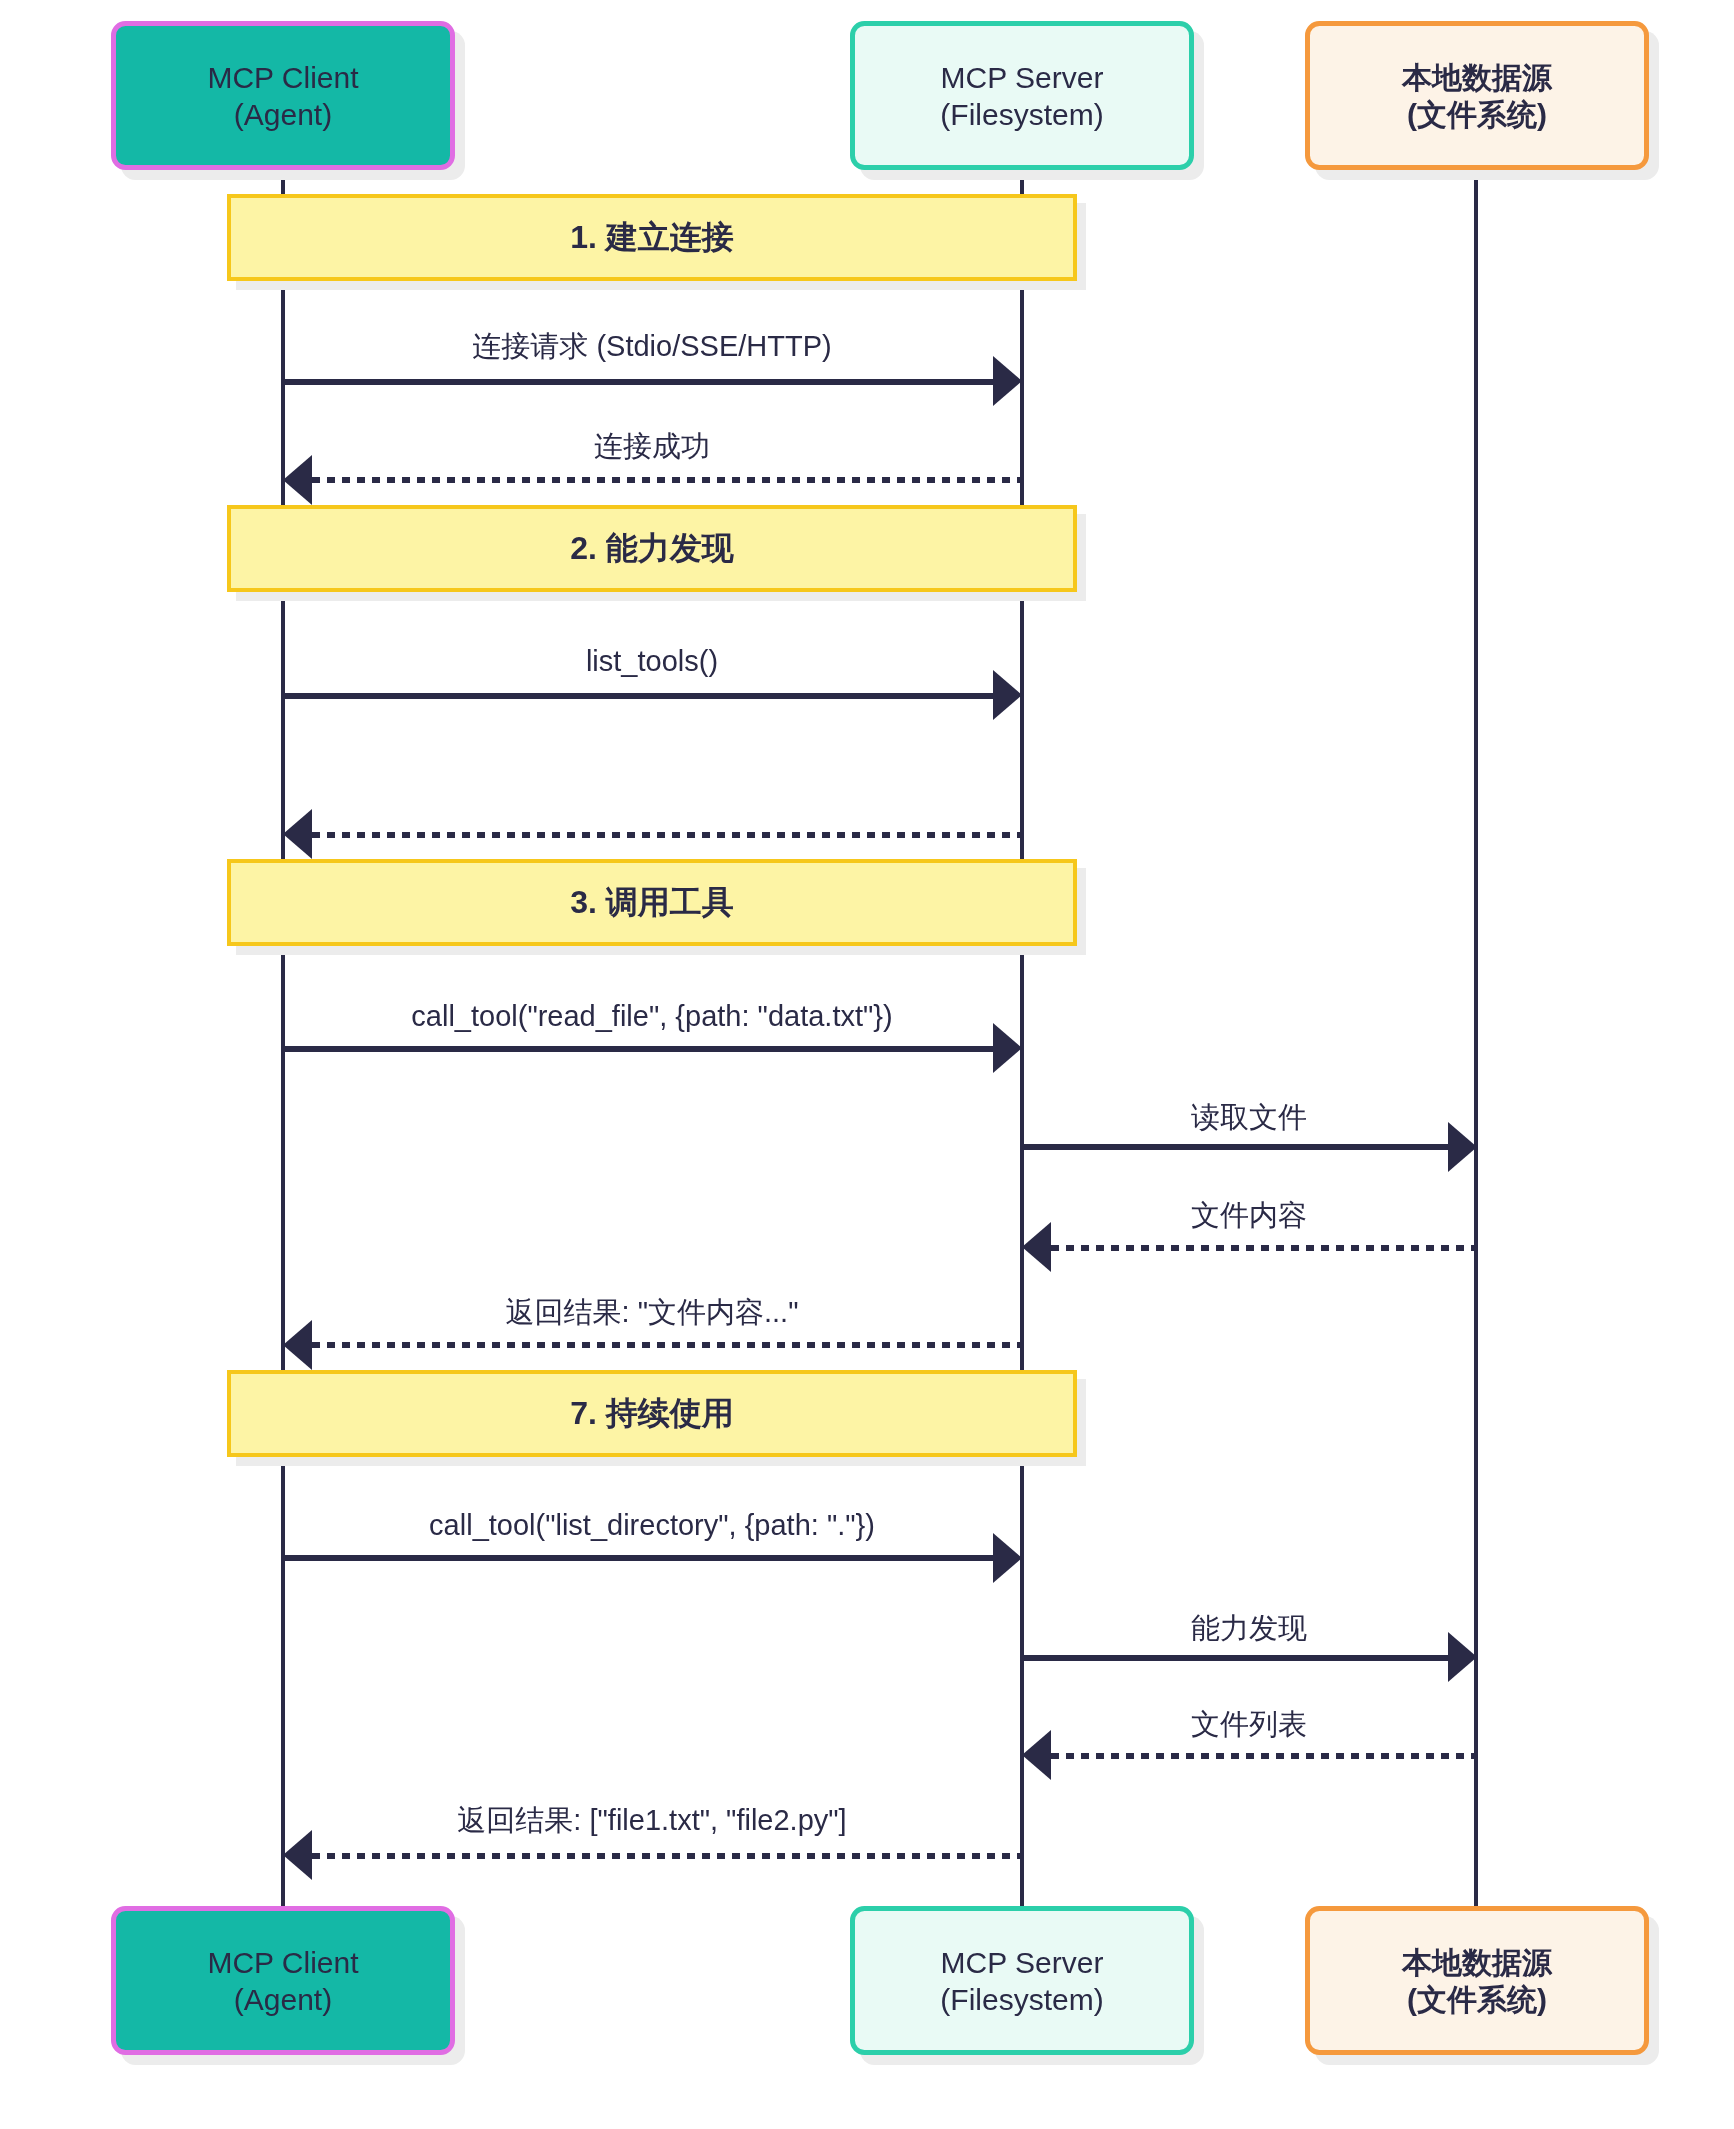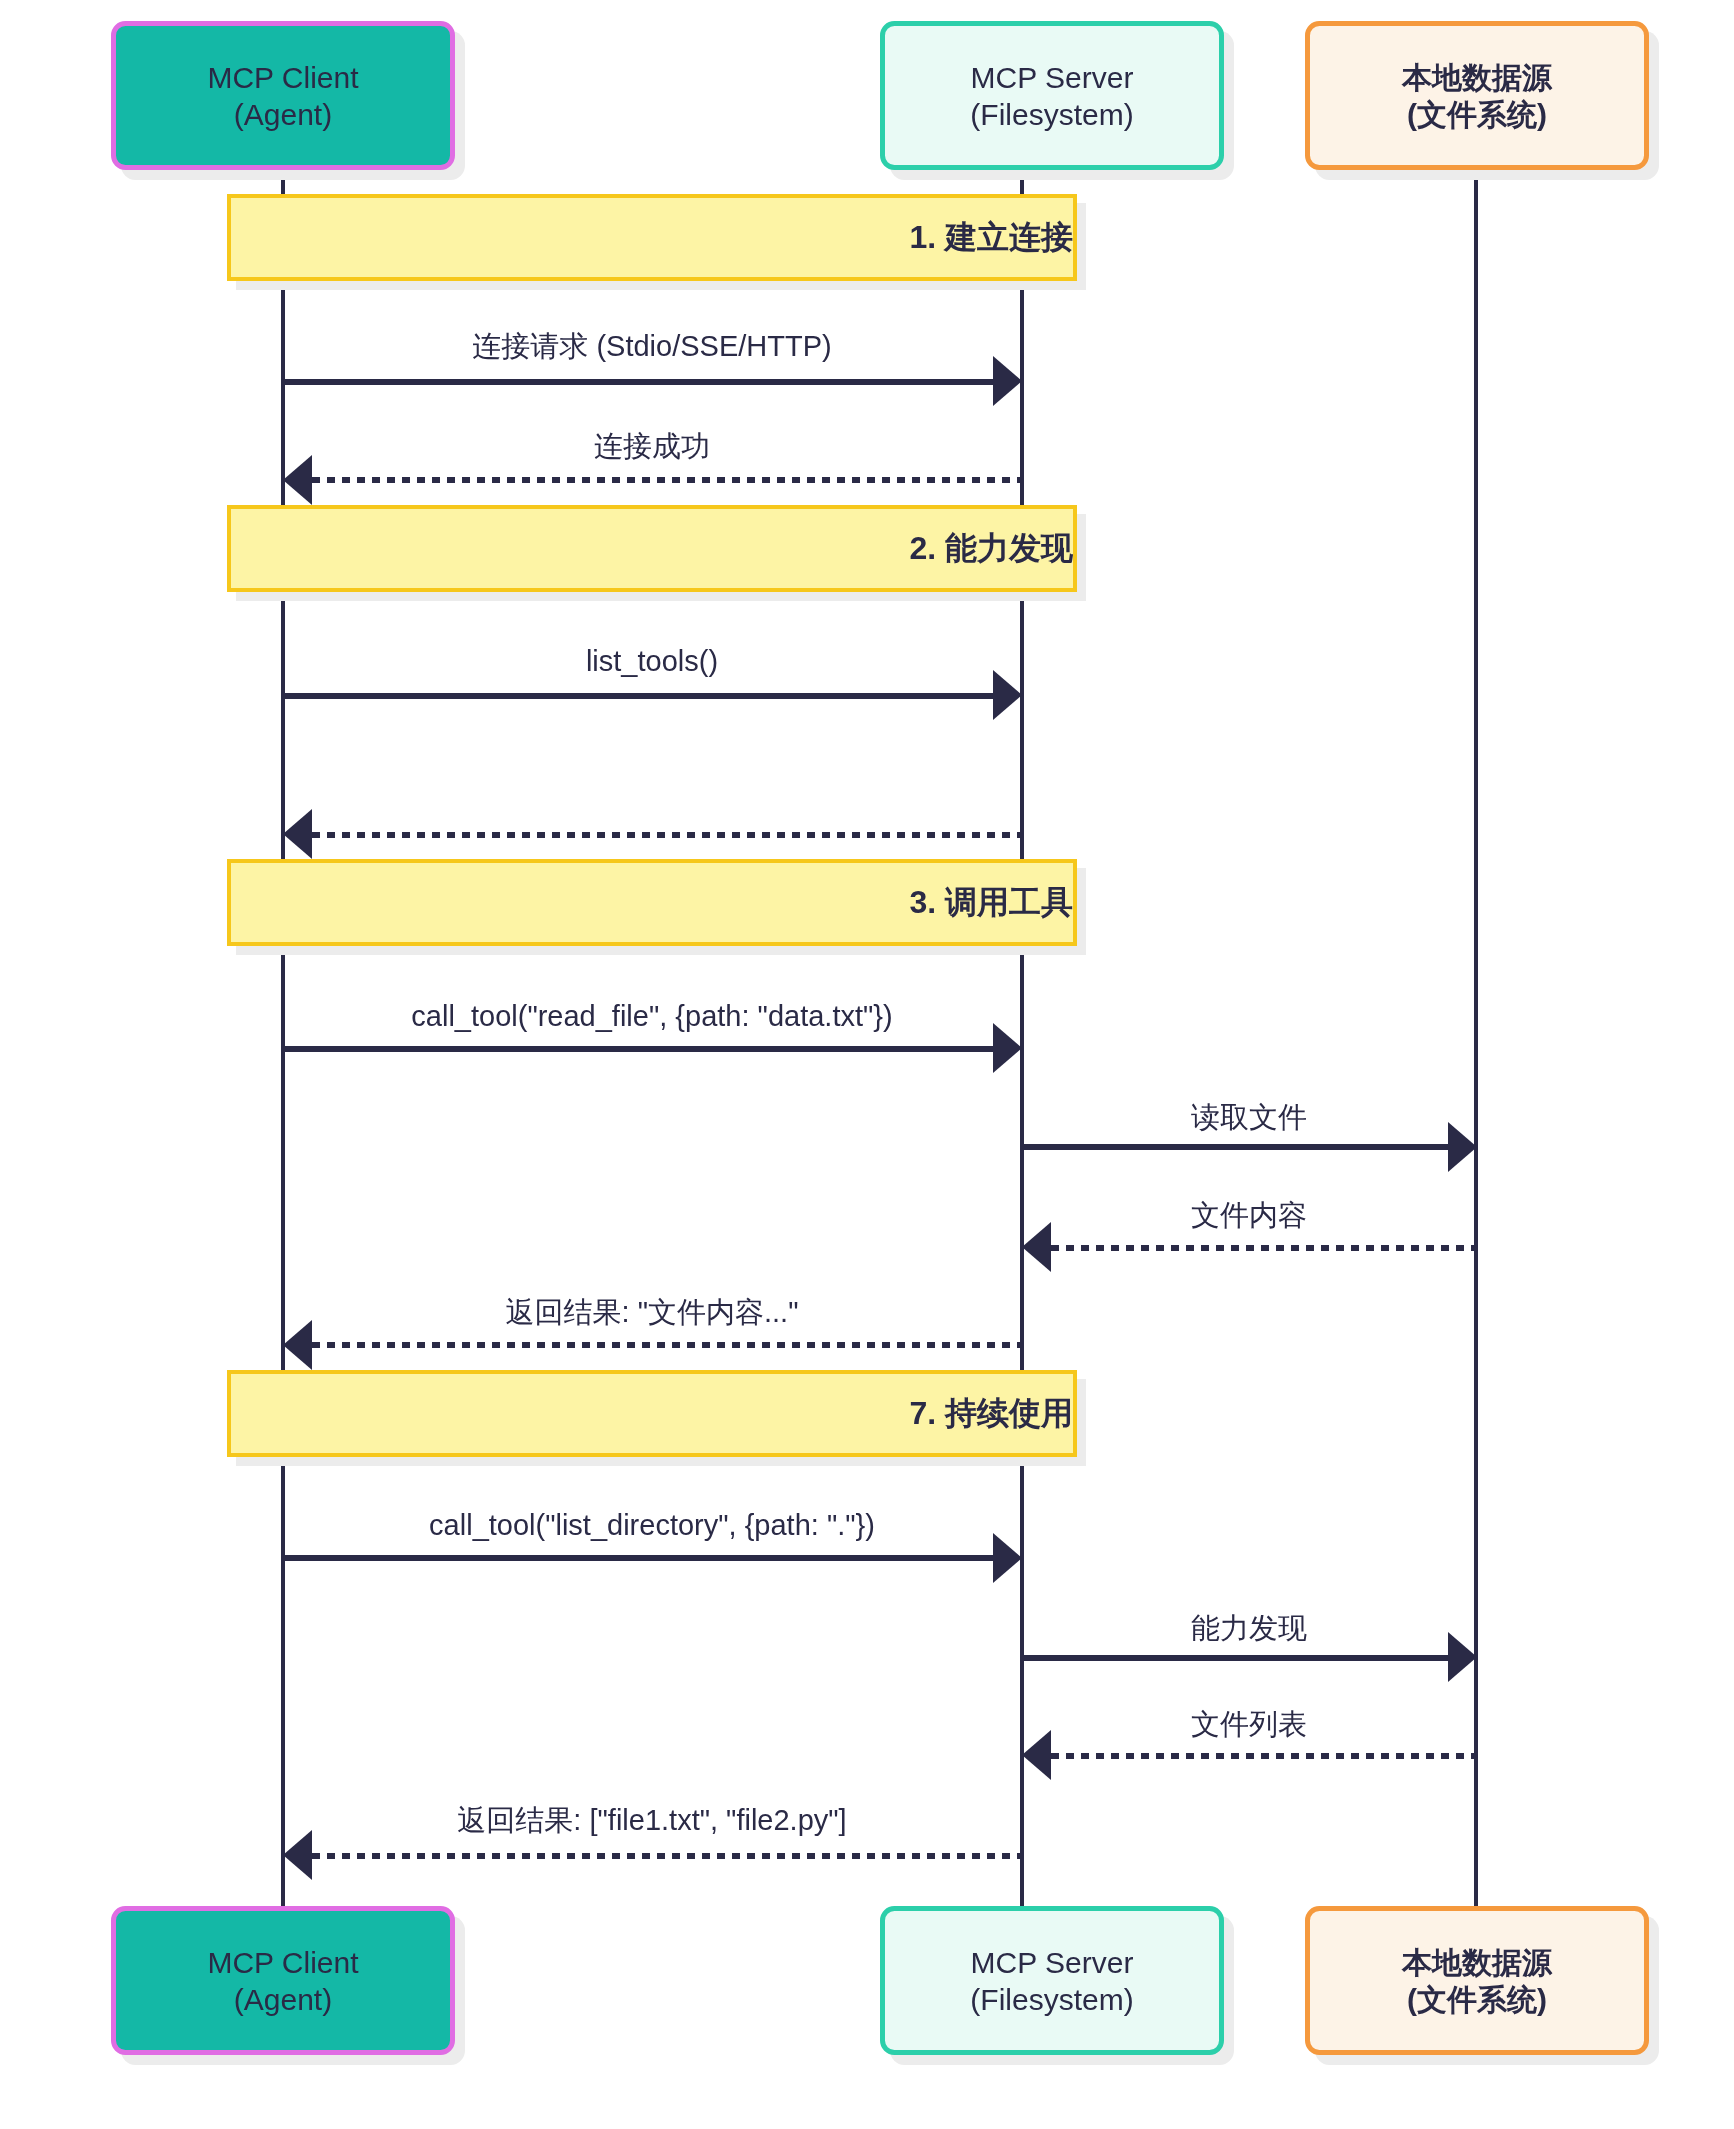--- a/index.html
+++ b/index.html
@@ -33,34 +33,34 @@
     align-items:center;
     justify-content:center;
     font-size:30px;
     font-weight:500;
     line-height:37px;
     text-align:center;
     z-index:4;
     background:#fff;
   }
   .actor-client    { background:#14b8a6; border-color:#e06de3; }
-  .actor-server    { background:#e9faf5; border-color:#2ccfaa;margin-left:30px; }
+  .actor-server    { background:#e9faf5; border-color:#2ccfaa; }
   .actor-datasource{ background:#fdf3e7; border-color:#f5993d;font-weight:bold; }
   .note {
     position:absolute;
     left:227px;
     width:850px;
     height:87px;
     background:#fdf4a5;
     border:4.4px solid #f6c71b;
     box-sizing:border-box;
     box-shadow:9px 9px 0 #ececec;
     display:flex;
     align-items:center;
-    justify-content:flex-end;
+    justify-content:center;
     font-size:32px;
     font-weight:700;
     z-index:3;
   }
   .msg-label {
     position:absolute;
     transform:translateX(-50%);
     font-size:29px;
     font-weight:400;
     line-height:52px;

